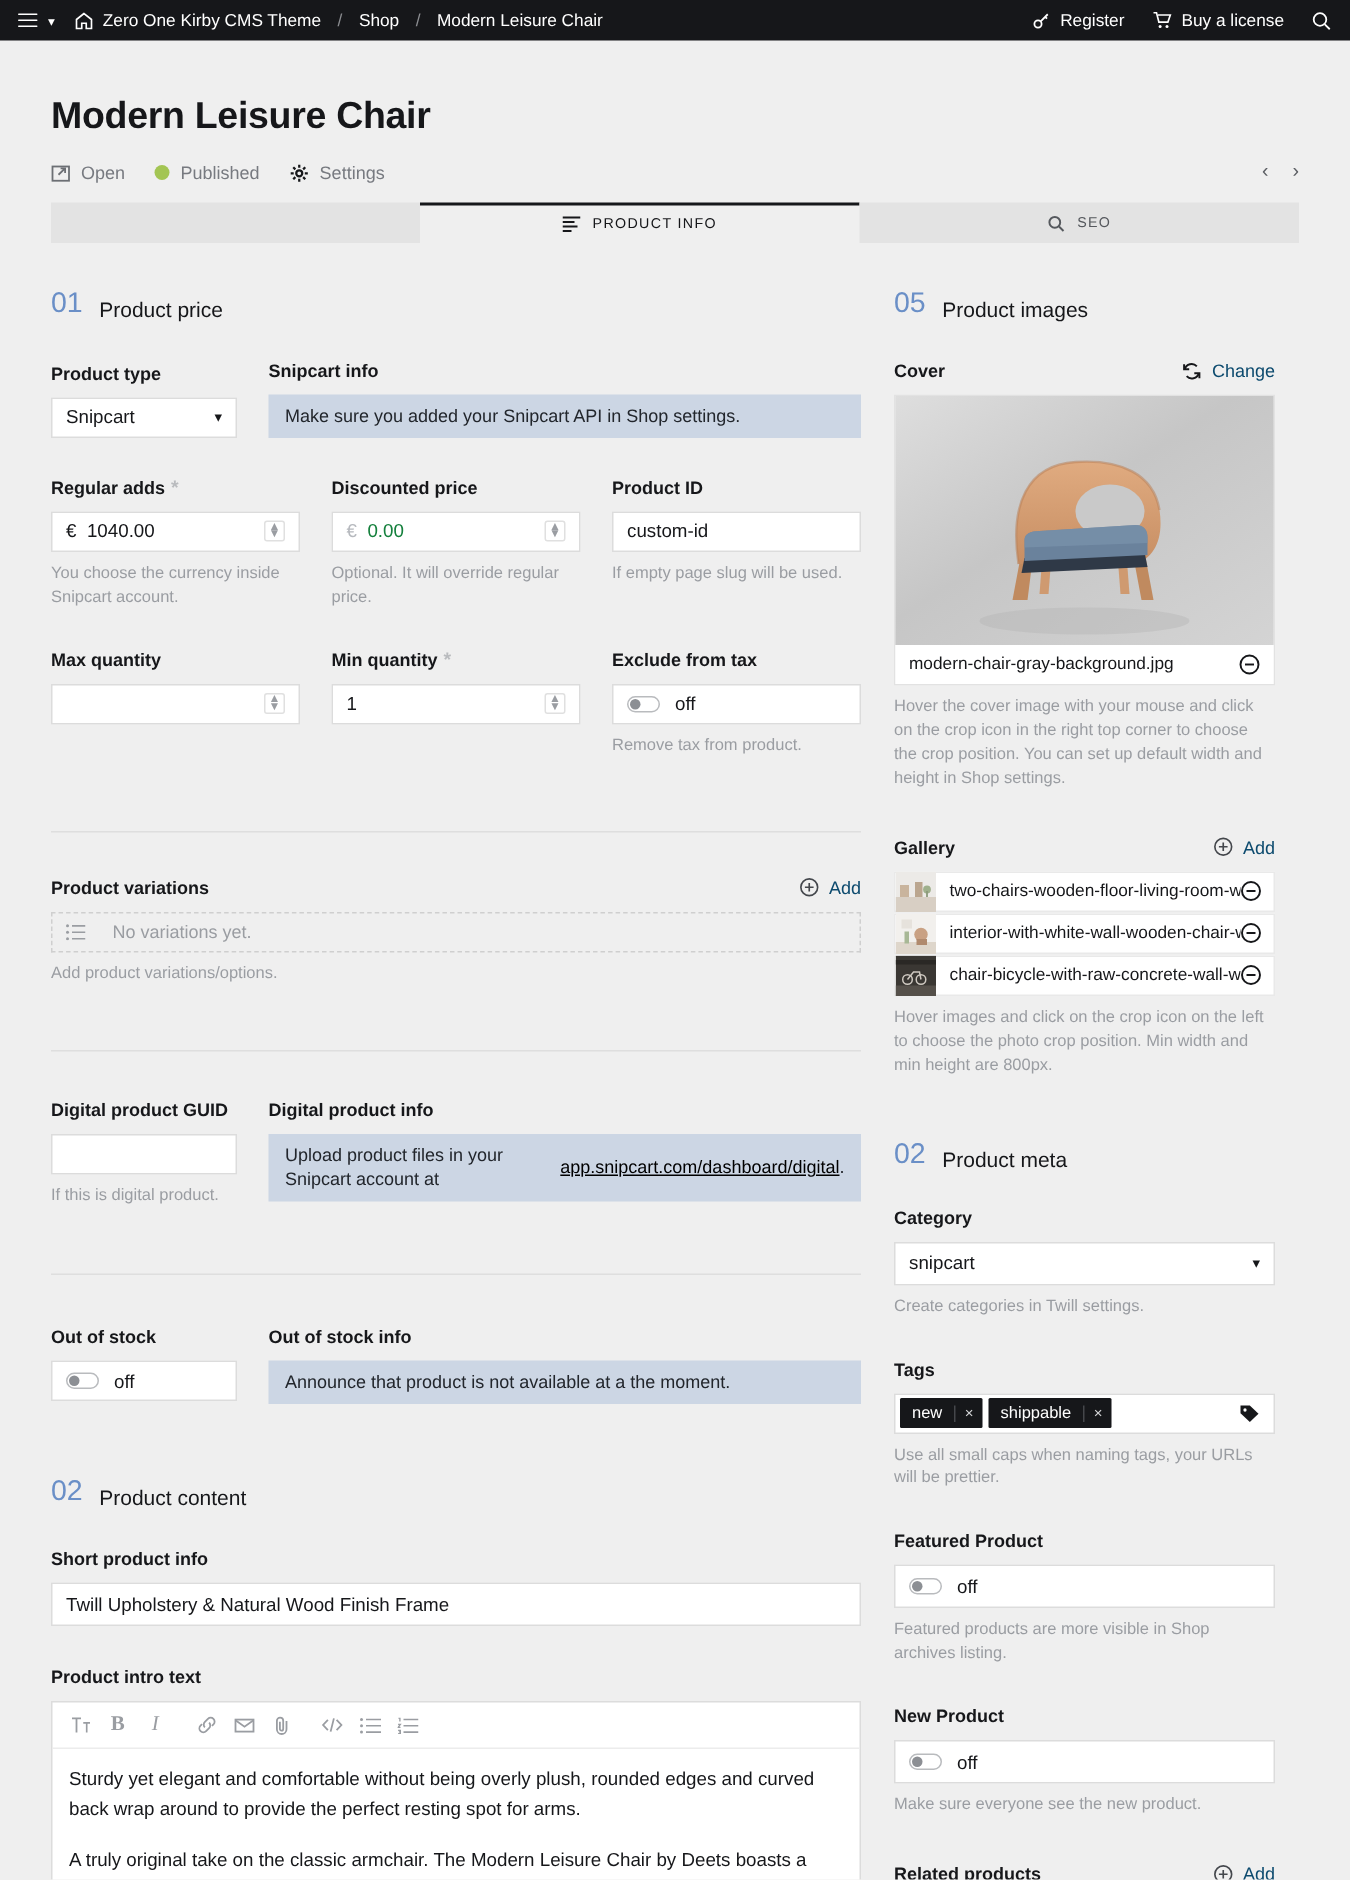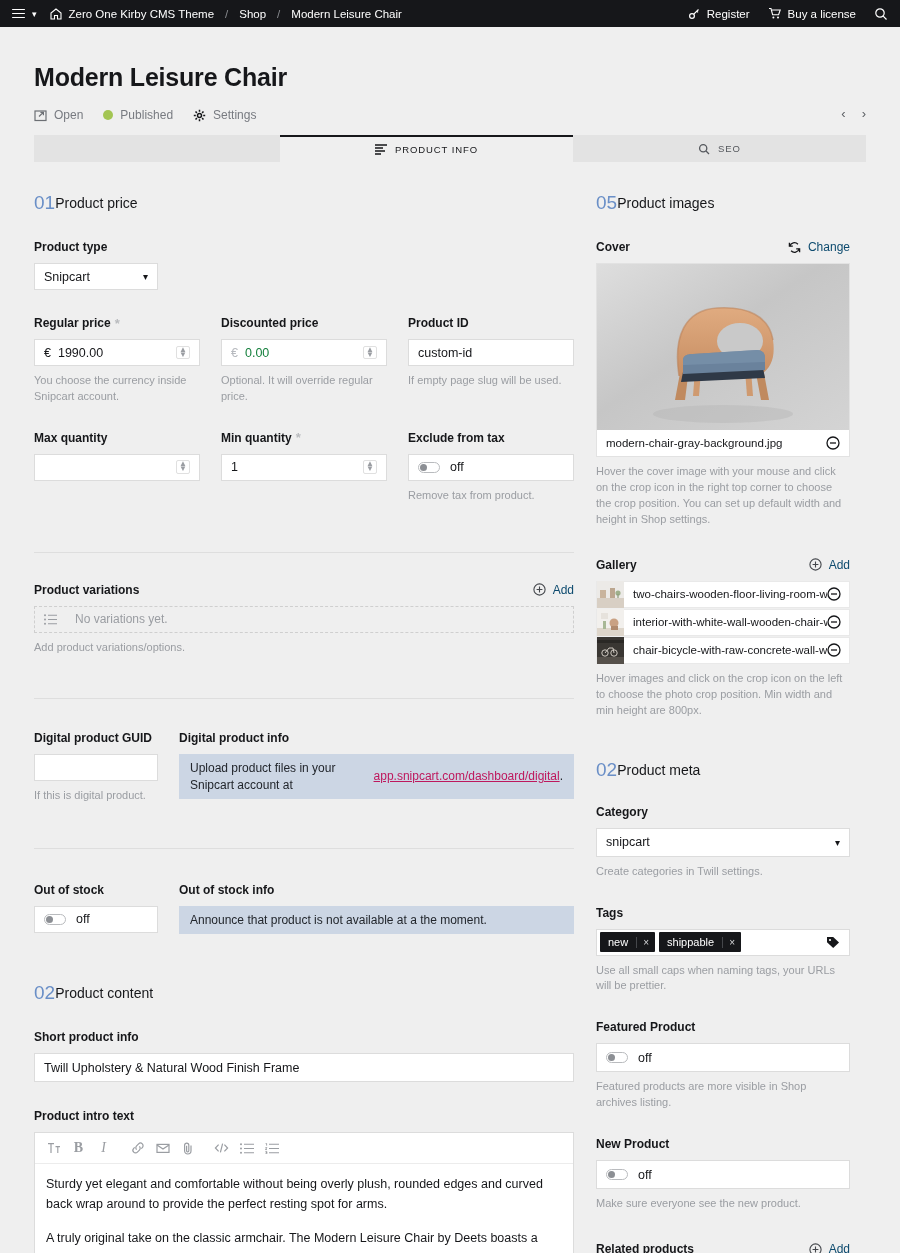--- a/index.html
+++ b/index.html
@@ -52,21 +52,21 @@
   }
   .tab.spacer { flex:0 0 246px; }
   .tab.active { background:#efefef; border-top:2px solid #16171a; color:#16171a; }
   .tab svg { display:block; }
 
   
   .cols { display:flex; gap:22px; margin-top:30px; }
   .col-left { width:540px; }
   .col-right { width:254px; }
 
-  .sec-head { display:flex; align-items:center; margin-bottom:26px; }
+  .sec-head { display:flex; align-items:flex-end; gap:11px; margin-bottom:26px; }
   .sec-num { color:#6a8fc7; font-size:19px; font-weight:400; }
   .sec-title { font-size:14px; font-weight:400; color:#16171a; }
 
   .label { font-size:12px; font-weight:700; color:#16171a; margin-bottom:9px; display:flex; align-items:center; gap:4px; }
   .req { color:#b9bbbe; font-size:13px; line-height:1; }
   .help { font-size:11px; color:#9a9da2; margin-top:7px; line-height:1.45; }
 
   .field {
     background:#fff; border:1px solid #dcdcdc; height:27px;
     display:flex; align-items:center; padding:0 9px;
@@ -83,21 +83,21 @@
           border:1px solid #e0e0e0; border-radius:2px; padding:1px 2px; color:#9a9da2; line-height:.62; }
   .spin i { font-style:normal; font-size:8px; }
 
   .cur { color:#16171a; margin-right:7px; }
   .cur.mut { color:#b6b9be; }
 
   .infobox {
     background:#ccd6e4; min-height:27px; display:flex; align-items:center;
     padding:6px 11px; font-size:12px; color:#22262c; line-height:1.4;
   }
-  .infobox a { color:#be185d; text-decoration:underline; }
+  .infobox a { color:#000000; text-decoration:underline; }
 
   .toggle {
     background:#fff; border:1px solid #dcdcdc; height:27px;
     display:flex; align-items:center; gap:10px; padding:0 9px;
     font-size:12.5px; color:#16171a;
   }
   .sw { width:22px; height:11px; border-radius:6px; background:#fff;
        border:1.2px solid #b9bbbe; position:relative; flex:none; }
   .sw::after { content:""; position:absolute; left:1px; top:1px; width:7px; height:7px;
        border-radius:50%; background:#8c8f94; }
@@ -260,31 +260,35 @@
       </div>
 
       <div class="row" style="gap:21px;align-items:flex-end;">
         <div style="flex:0 0 124px;">
           <div class="label">Product type</div>
           <div class="field select">
             <span class="cv">Snipcart</span>
             <span class="chev">▾</span>
           </div>
         </div>
+        <div style="flex:1;">
+          <div class="label">Snipcart info</div>
+          <div class="infobox">Make sure you added your Snipcart API in Shop settings.</div>
+        </div>
       </div>
 
       <div class="row" style="margin-top:26px;">
         <div>
           <div class="label">
-            <span>Regular price</span>
+            <span>Regular adds</span>
             <span class="req">*</span>
           </div>
           <div class="field">
             <span class="cur">€</span>
-            <span>1990.00</span>
+            <span>1040.00</span>
             <span class="spin">
                 <i>▲</i>
                 <i>▼</i>
               </span>
           </div>
           <div class="help">You choose the currency inside Snipcart account.</div>
         </div>
         <div>
           <div class="label">Discounted price</div>
           <div class="field">

